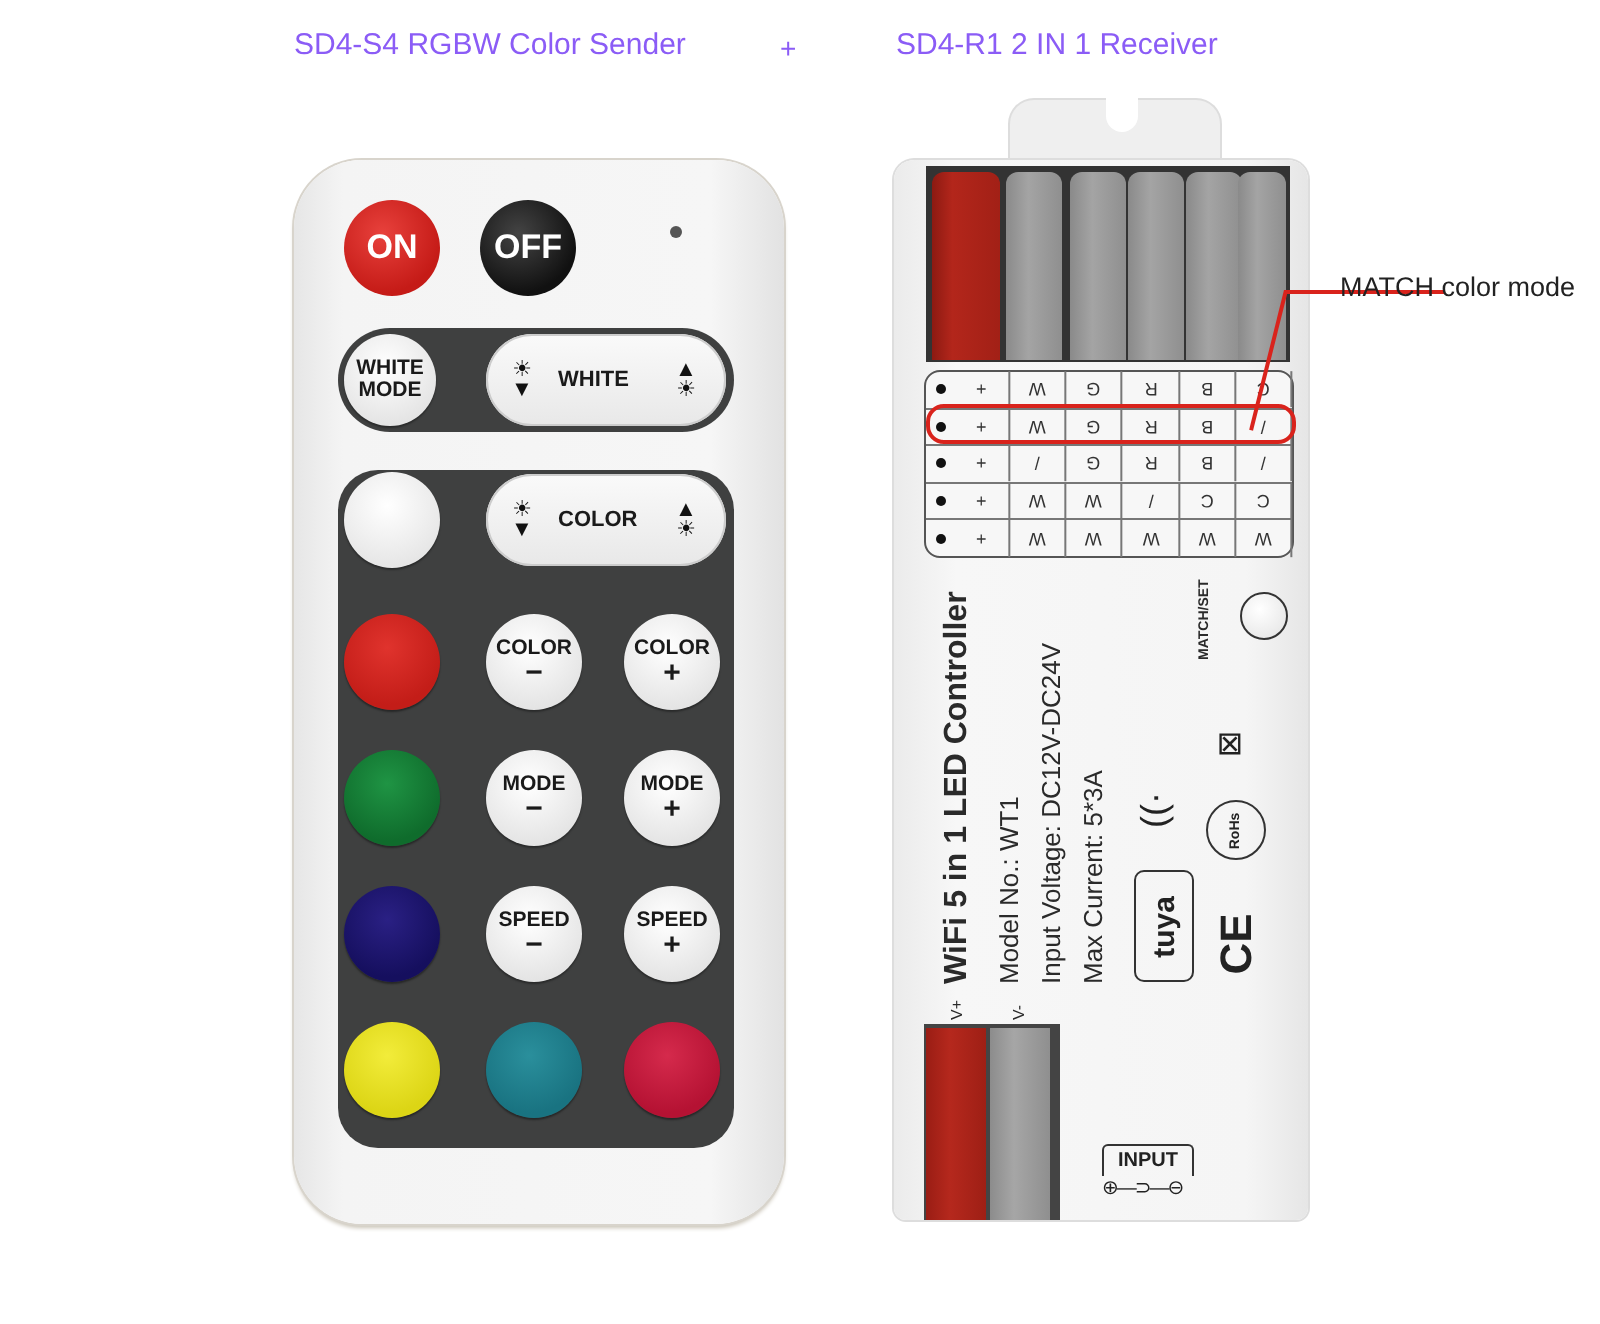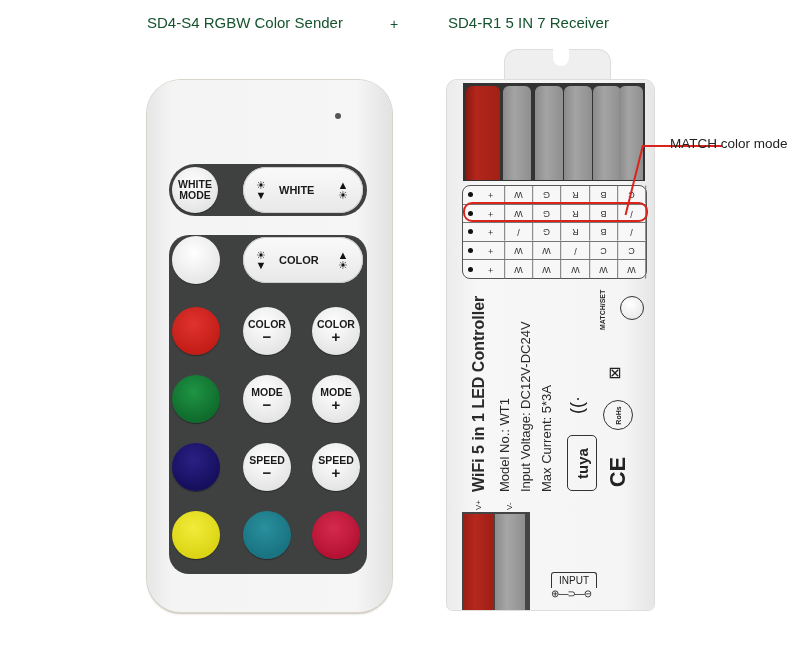--- a/index.html
+++ b/index.html
@@ -1,17 +1,17 @@
 <!DOCTYPE html>
 <html><head>
 <meta charset="utf-8">
 <style>
   * { box-sizing: border-box; margin: 0; padding: 0; }
   body { width: 800px; height: 662px; background: #ffffff; position: relative; overflow: hidden; font-family: "Liberation Sans", sans-serif; }
-  .caption { position: absolute; top: 14px; font-size: 15px; color: #14532d; white-space: nowrap; }
+  .caption { position: absolute; top: 14px; font-size: 15px; color: #8b5cf6; white-space: nowrap; }
   #cap-left { left: 147px; }
   #cap-plus { left: 390px; font-size: 14px; top: 16px; }
   #cap-right { left: 448px; }
 
   
   .remote { position: absolute; left: 147px; top: 80px; width: 245px; height: 532px; border-radius: 34px;
     background: linear-gradient(90deg,#e6e6e6 0%,#f4f4f4 10%,#f6f6f6 85%,#e2e2e2 100%);
     box-shadow: 0 0 0 1px #d8d4cc, 0 2px 2px #c9c3b6; }
   .btn { position: absolute; border-radius: 50%; display: flex; align-items: center; justify-content: center; flex-direction: column; font-weight: bold; cursor: pointer; }
   .btn-on { left: 25px; top: 20px; width: 48px; height: 48px; background: radial-gradient(circle at 40% 35%, #e8413c, #c51b17 70%); color: #fff; font-size: 17px; }
@@ -69,31 +69,37 @@
   .tuya-icon span { transform: rotate(-90deg); font-size: 15px; font-weight: bold; }
   .weee-icon { left: 603px; top: 360px; width: 24px; height: 24px; font-size: 16px; }
   .rohs-icon { left: 603px; top: 400px; width: 30px; height: 30px; border: 1.5px solid #333; border-radius: 50%; }
   .rohs-icon span { transform: rotate(-90deg); font-size: 7px; font-weight: bold; }
   .ce-icon { left: 604px; top: 452px; width: 28px; height: 40px; }
   .ce-icon span { transform: rotate(-90deg); font-size: 22px; font-weight: bold; }
 
   .input-terms { position: absolute; left: 462px; top: 512px; width: 68px; height: 98px; background: #444; }
   .input-red { position: absolute; left: 1px; top: 2px; width: 30px; height: 96px; background: linear-gradient(90deg,#9a1d14,#b5281d 40%,#9e1f15); }
   .input-grey { position: absolute; left: 33px; top: 2px; width: 30px; height: 96px; background: linear-gradient(90deg,#8c8c8c,#a6a6a6 40%,#8f8f8f); }
-  .input-label { position: absolute; left: 551px; top: 572px; width: 46px; height: 16px; border: 1px solid #333; border-bottom: none; border-radius: 3px 3px 0 0; font-size: 10px; font-weight: normal; text-align: center; line-height: 15px; color: #222; }
+  .input-label { position: absolute; left: 551px; top: 572px; width: 46px; height: 16px; border: 1px solid #333; border-bottom: none; border-radius: 3px 3px 0 0; font-size: 10px; font-weight: bold; text-align: center; line-height: 15px; color: #222; }
   .polarity { position: absolute; left: 551px; top: 588px; font-size: 10px; color: #222; letter-spacing: -1px; }
 </style>
 </head>
 <body>
 
 <div class="caption" id="cap-left">SD4-S4 RGBW Color Sender</div>
 <div class="caption" id="cap-plus">+</div>
-<div class="caption" id="cap-right">SD4-R1 5 IN 7 Receiver</div>
+<div class="caption" id="cap-right">SD4-R1 2 IN 1 Receiver</div>
 
 <div class="remote">
+  <div class="btn btn-on">
+      <span>ON</span>
+    </div>
+  <div class="btn btn-off">
+      <span>OFF</span>
+    </div>
   <div class="ir-led"></div>
 
   <div class="white-bar"></div>
   <div class="btn wbtn btn-white-only">
     <span>WHITE</span>
     <span>MODE</span>
   </div>
   <div class="pill-white">
     <div class="sun-down" style="left:6px;">
       <span>☀</span>

